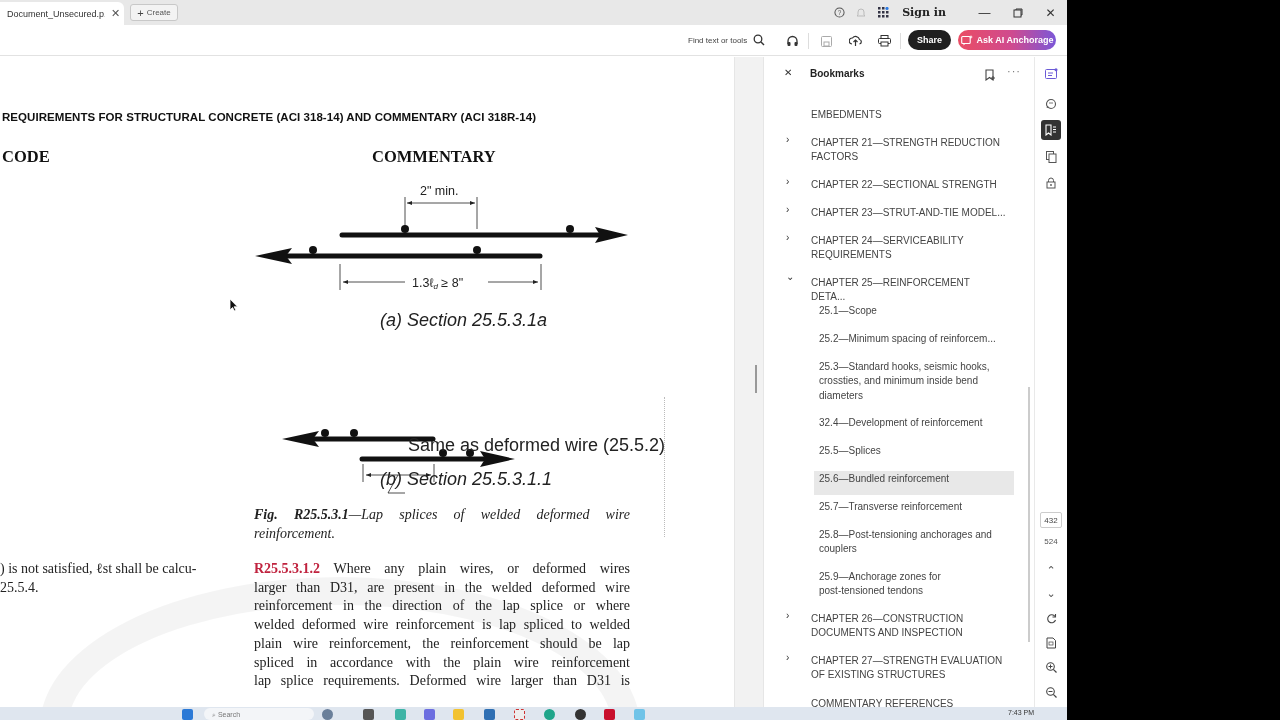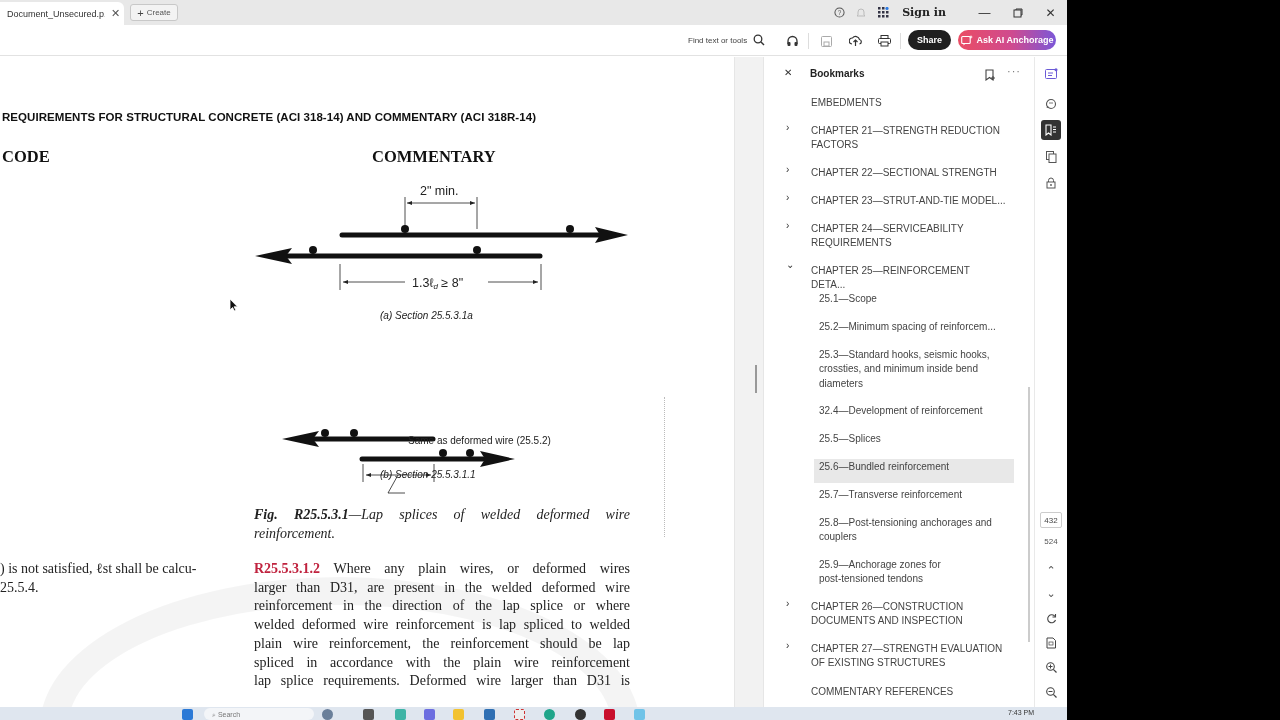--- a/index.html
+++ b/index.html
@@ -30,40 +30,40 @@
   .ai-btn { position: absolute; left: 958px; top: 5px; width: 98px; height: 20px; border-radius: 10px; background: linear-gradient(90deg, #ea4d64 0%, #cf4a8f 55%, #7b57d8 100%); color: #fff; font-size: 9px; font-weight: bold; display: flex; align-items: center; justify-content: center; gap: 4px; }
 
   
   .doc { position: absolute; left: 0; top: 57px; width: 734px; height: 650px; background: #fff; overflow: hidden; }
   .doc-scroll { position: absolute; left: 734px; top: 57px; width: 29px; height: 650px; background: #f2f2f2; border-left: 1px solid #e6e6e6; }
   .doc-scroll .thumb { position: absolute; left: 20px; top: 308px; width: 2px; height: 28px; background: #999; }
   .header-line { position: absolute; left: 2px; top: 54px; font-size: 11.5px; font-weight: bold; color: #111; letter-spacing: 0.05px; white-space: nowrap; }
   .col-code { position: absolute; left: 2px; top: 90px; font-family: "Liberation Serif", serif; font-weight: bold; font-size: 16.5px; color: #111; }
   .col-comm { position: absolute; left: 372px; top: 90px; font-family: "Liberation Serif", serif; font-weight: bold; font-size: 16.5px; color: #111; }
   .fig-svg { position: absolute; left: 240px; top: 120px; }
-  .fig-label { position: absolute; font-size: 10px; font-style: italic; color: #222; white-space: nowrap; }
+  .fig-label { position: absolute; font-size: 18px; font-style: italic; color: #222; white-space: nowrap; }
   .fig-cap { position: absolute; left: 254px; top: 448px; width: 376px; font-family: "Liberation Serif", serif; font-size: 14px; line-height: 19px; color: #222; text-align: justify; }
   .fig-cap .b { font-weight: bold; font-style: italic; margin-top: 27px; }
   .fig-cap .i { font-style: italic; }
   .para-left { position: absolute; left: 0; top: 503px; width: 230px; font-family: "Liberation Serif", serif; font-size: 14px; line-height: 18.5px; color: #222; }
   .para-right { position: absolute; left: 254px; top: 503px; width: 376px; font-family: "Liberation Serif", serif; font-size: 14px; line-height: 18.7px; color: #222; text-align: justify; }
   .para-right .ref { color: #c0233f; font-weight: bold; }
   .para-right p { text-align-last: justify; }
   .watermark { position: absolute; left: 40px; top: 520px; width: 600px; height: 300px; border: 28px solid rgba(0,0,0,0.045); border-radius: 50%; }
   .dotted { position: absolute; left: 664px; top: 340px; width: 2px; height: 140px; border-left: 1px dotted #bbb; }
   .cursor { position: absolute; left: 229px; top: 241px; }
 
   
   .bm-panel { position: absolute; left: 763px; top: 57px; width: 271px; height: 650px; background: #fff; border-left: 1px solid #e6e6e6; }
   .bm-head { position: absolute; left: 0; top: 0; width: 271px; height: 32px; display: flex; align-items: center; }
   .bm-close { position: absolute; left: 20px; top: 10px; font-size: 10px; color: #333; }
   .bm-title { position: absolute; left: 46px; top: 11px; font-size: 10px; font-weight: bold; color: #222; }
   .bm-add { position: absolute; left: 221px; top: 10px; color: #444; }
   .bm-more { position: absolute; left: 243px; top: 8px; font-size: 11px; color: #777; letter-spacing: 1px; }
-  .bm-list { position: absolute; left: 0; top: 32px; width: 262px; height: 618px; overflow: hidden; }
+  .bm-list { position: absolute; left: 0; top: 44px; width: 262px; height: 618px; overflow: hidden; }
   .bm-item { position: absolute; font-size: 10px; line-height: 14.3px; color: #444; }
   .bm-item.l0 { left: 47px; width: 195px; }
   .bm-item.l1 { left: 55px; width: 190px; }
   .bm-chev { position: absolute; left: 22px; font-size: 10px; color: #333; }
   .bm-selected { position: absolute; left: 50px; top: 370px; width: 200px; height: 24px; background: #e8e8e8; }
   .bm-scroll { position: absolute; left: 262px; top: 40px; width: 8px; height: 555px; }
   .bm-scroll .thumb { position: absolute; left: 2px; top: 290px; width: 2px; height: 255px; background: #ccc; }
 
   
   .rail { position: absolute; left: 1034px; top: 57px; width: 33px; height: 650px; background: #fff; border-left: 1px solid #e9e9e9; }

